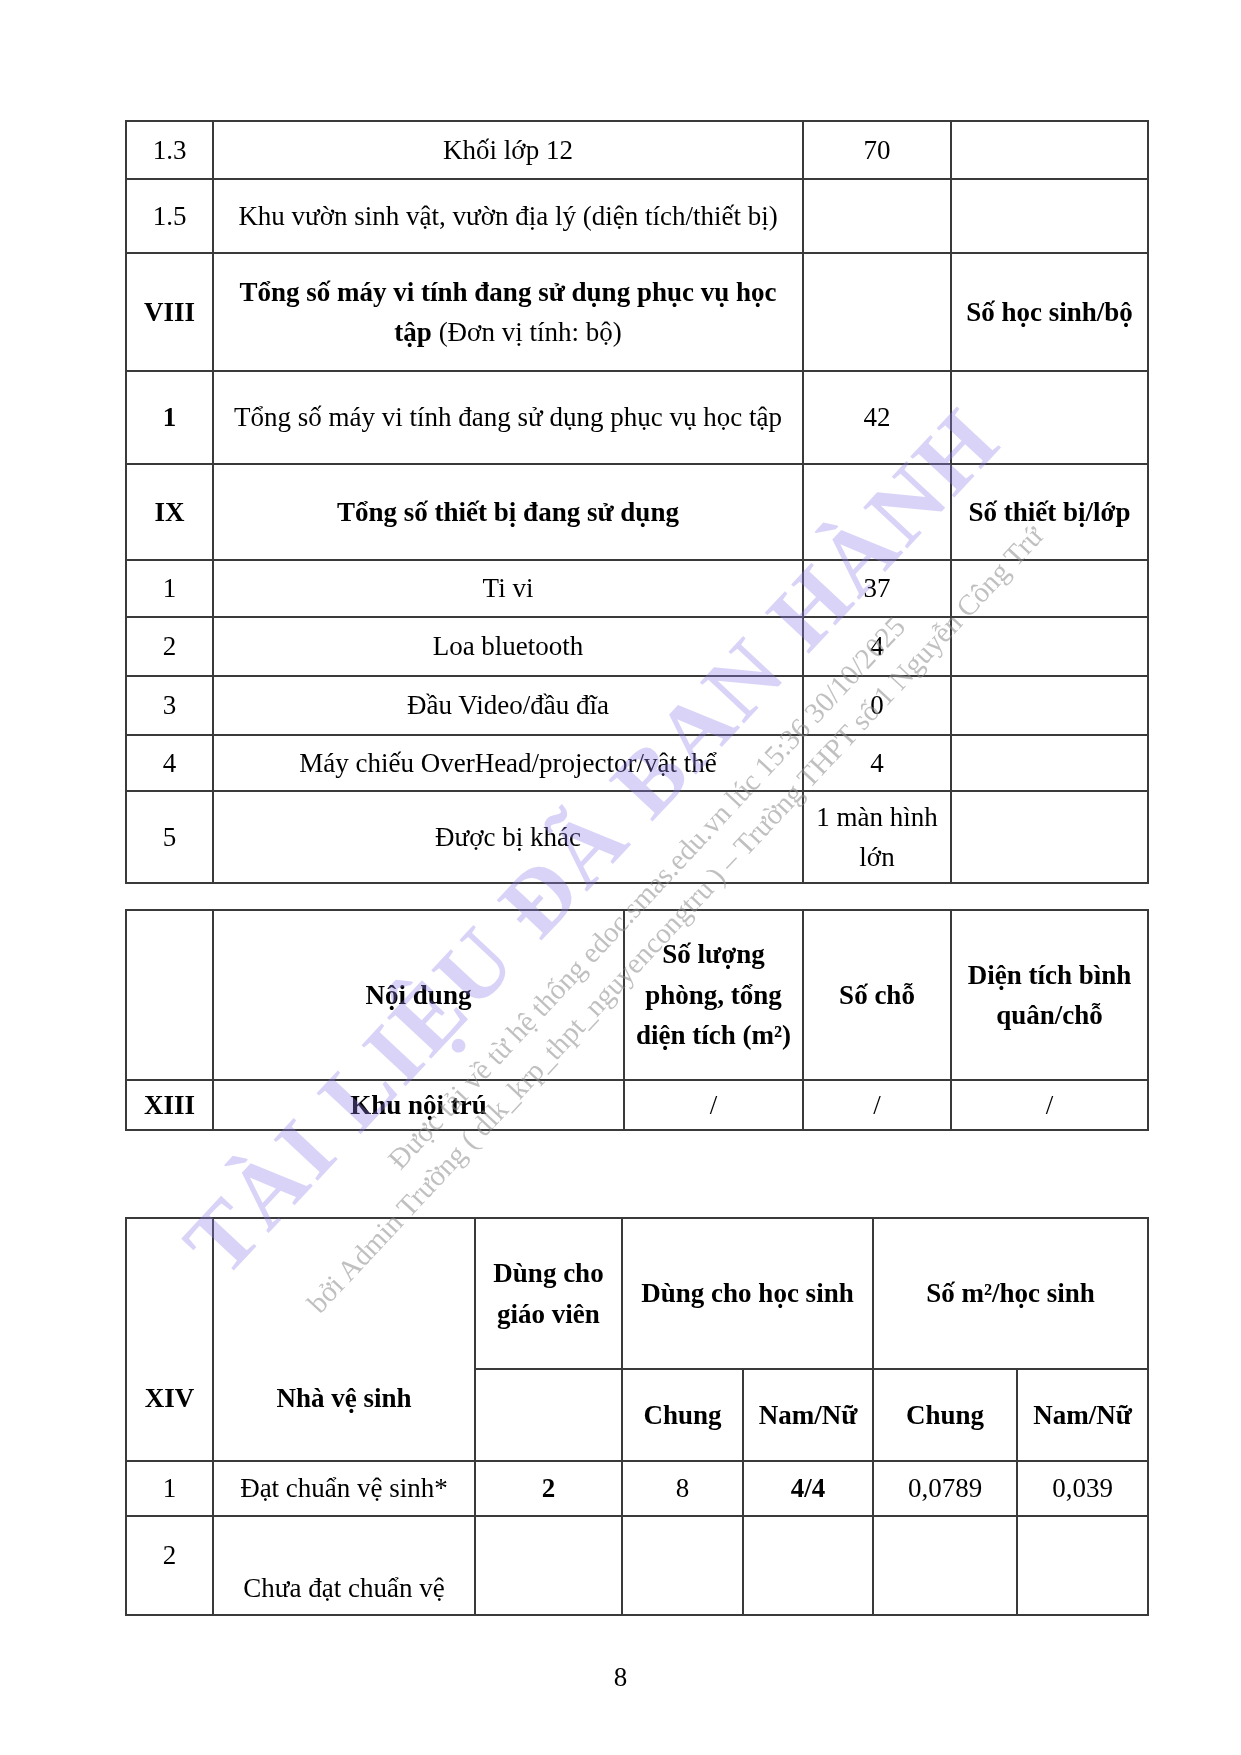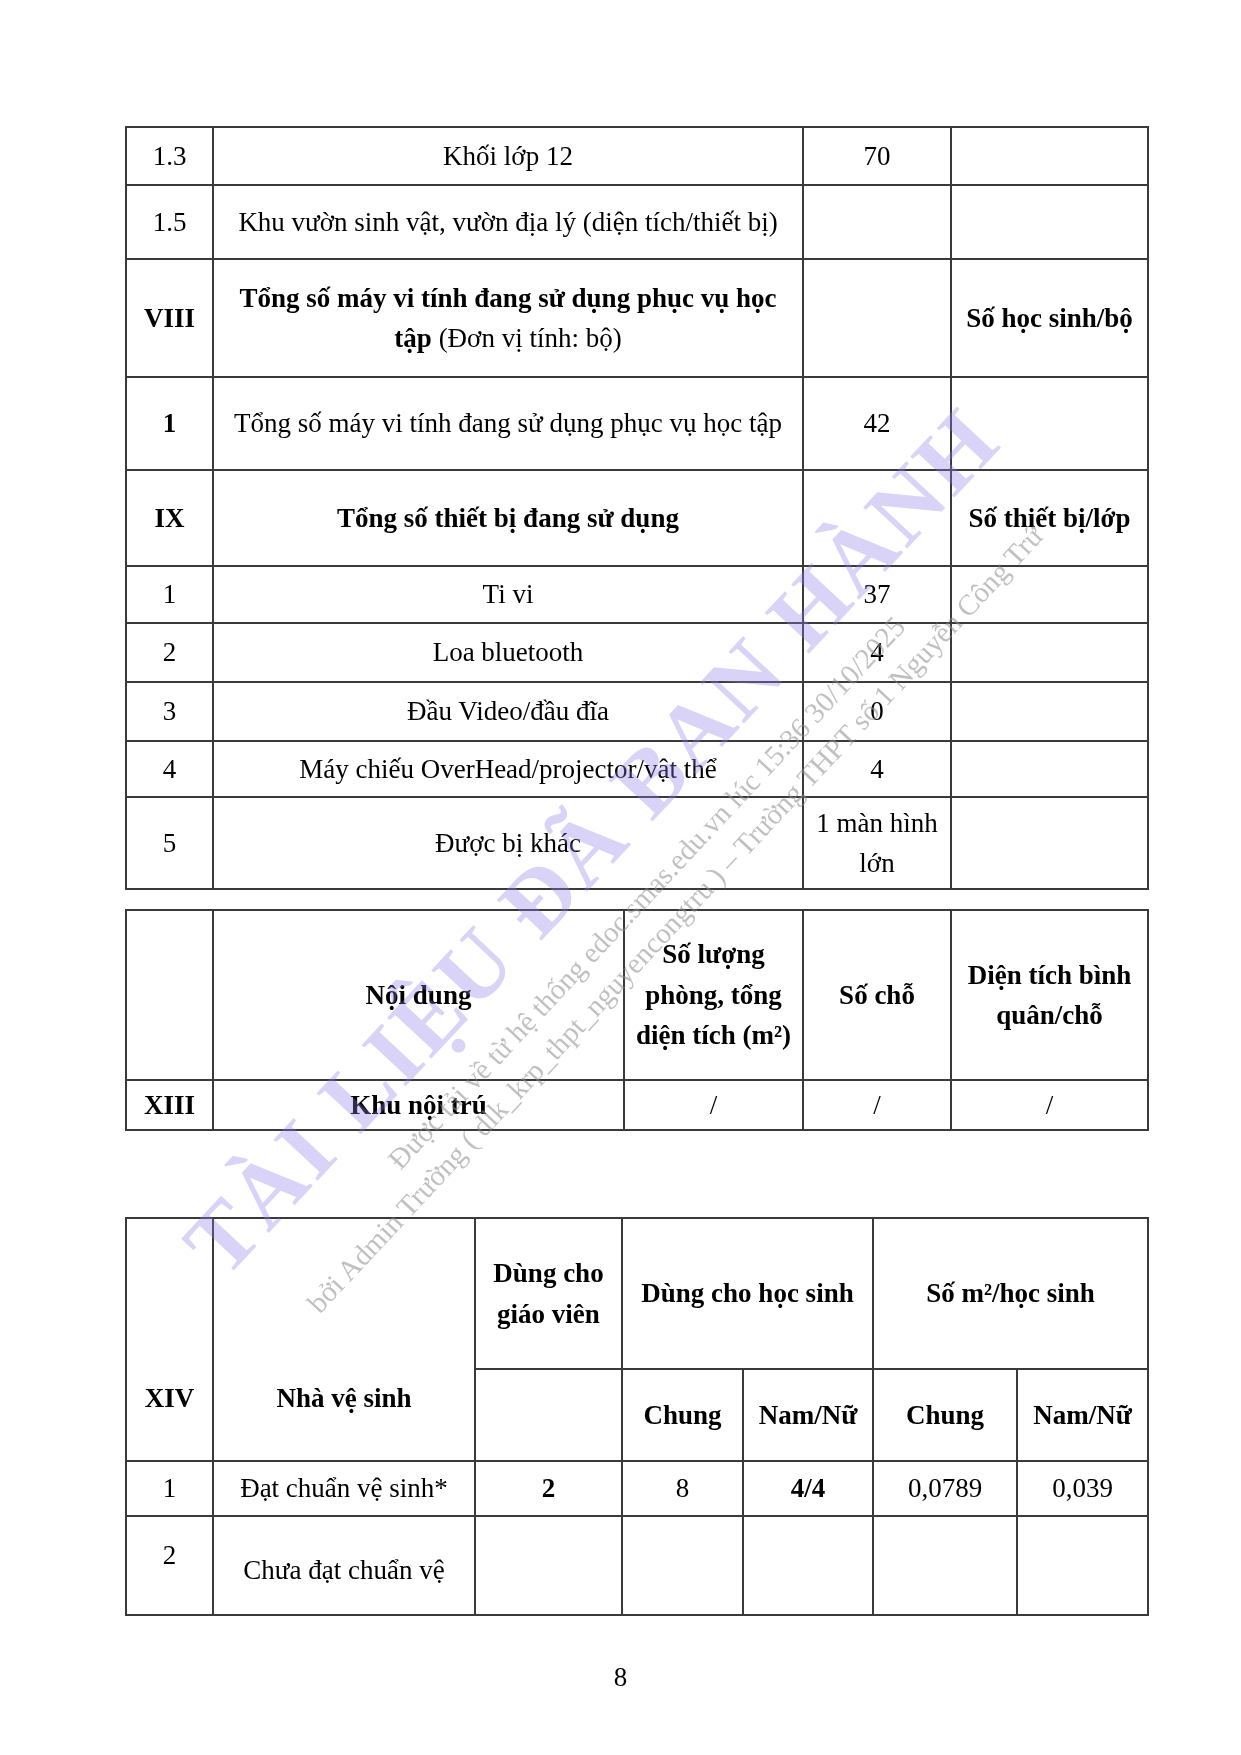--- a/index.html
+++ b/index.html
@@ -12,21 +12,21 @@
     background:transparent;
   }
   td{
     border:2px solid #3a3a3a;text-align:center;vertical-align:middle;
     font-size:27px;line-height:1.5;padding:2px 10px;word-wrap:break-word;
   }
   .b{font-weight:bold;}
   .cell-sub{font-weight:normal;}
   
   .lowtext{vertical-align:middle;padding-top:120px;}
-  .bottomtext{vertical-align:bottom;padding-bottom:24px;}
+  .bottomtext{vertical-align:bottom;padding-bottom:6px;}
   .watermark{
     position:absolute;left:620px;top:868px;width:1400px;
     transform:translate(-50%,-50%) rotate(-47deg);
     text-align:center;pointer-events:none;z-index:6;
   }
   .wm-title{
     font-size:92px;font-weight:bold;letter-spacing:3px;white-space:nowrap;
     color:rgba(148,126,234,0.34);
   }
   .wm-meta{
@@ -34,21 +34,21 @@
     margin-top:6px;
   }
   .page-number{
     position:absolute;left:0;top:1662px;width:1241px;text-align:center;
     font-size:27px;
   }
 </style>
 </head>
 <body>
 
-<table style="top:126px;width:1022px;">
+<table style="top:120px;width:1022px;">
   <colgroup>
     <col style="width:87px">
       <col style="width:590px">
       <col style="width:148px">
       <col style="width:197px">
   </colgroup>
   <tbody>
     <tr style="height:58px">
       <td>1.3</td>
       <td>Khối lớp 12</td>

